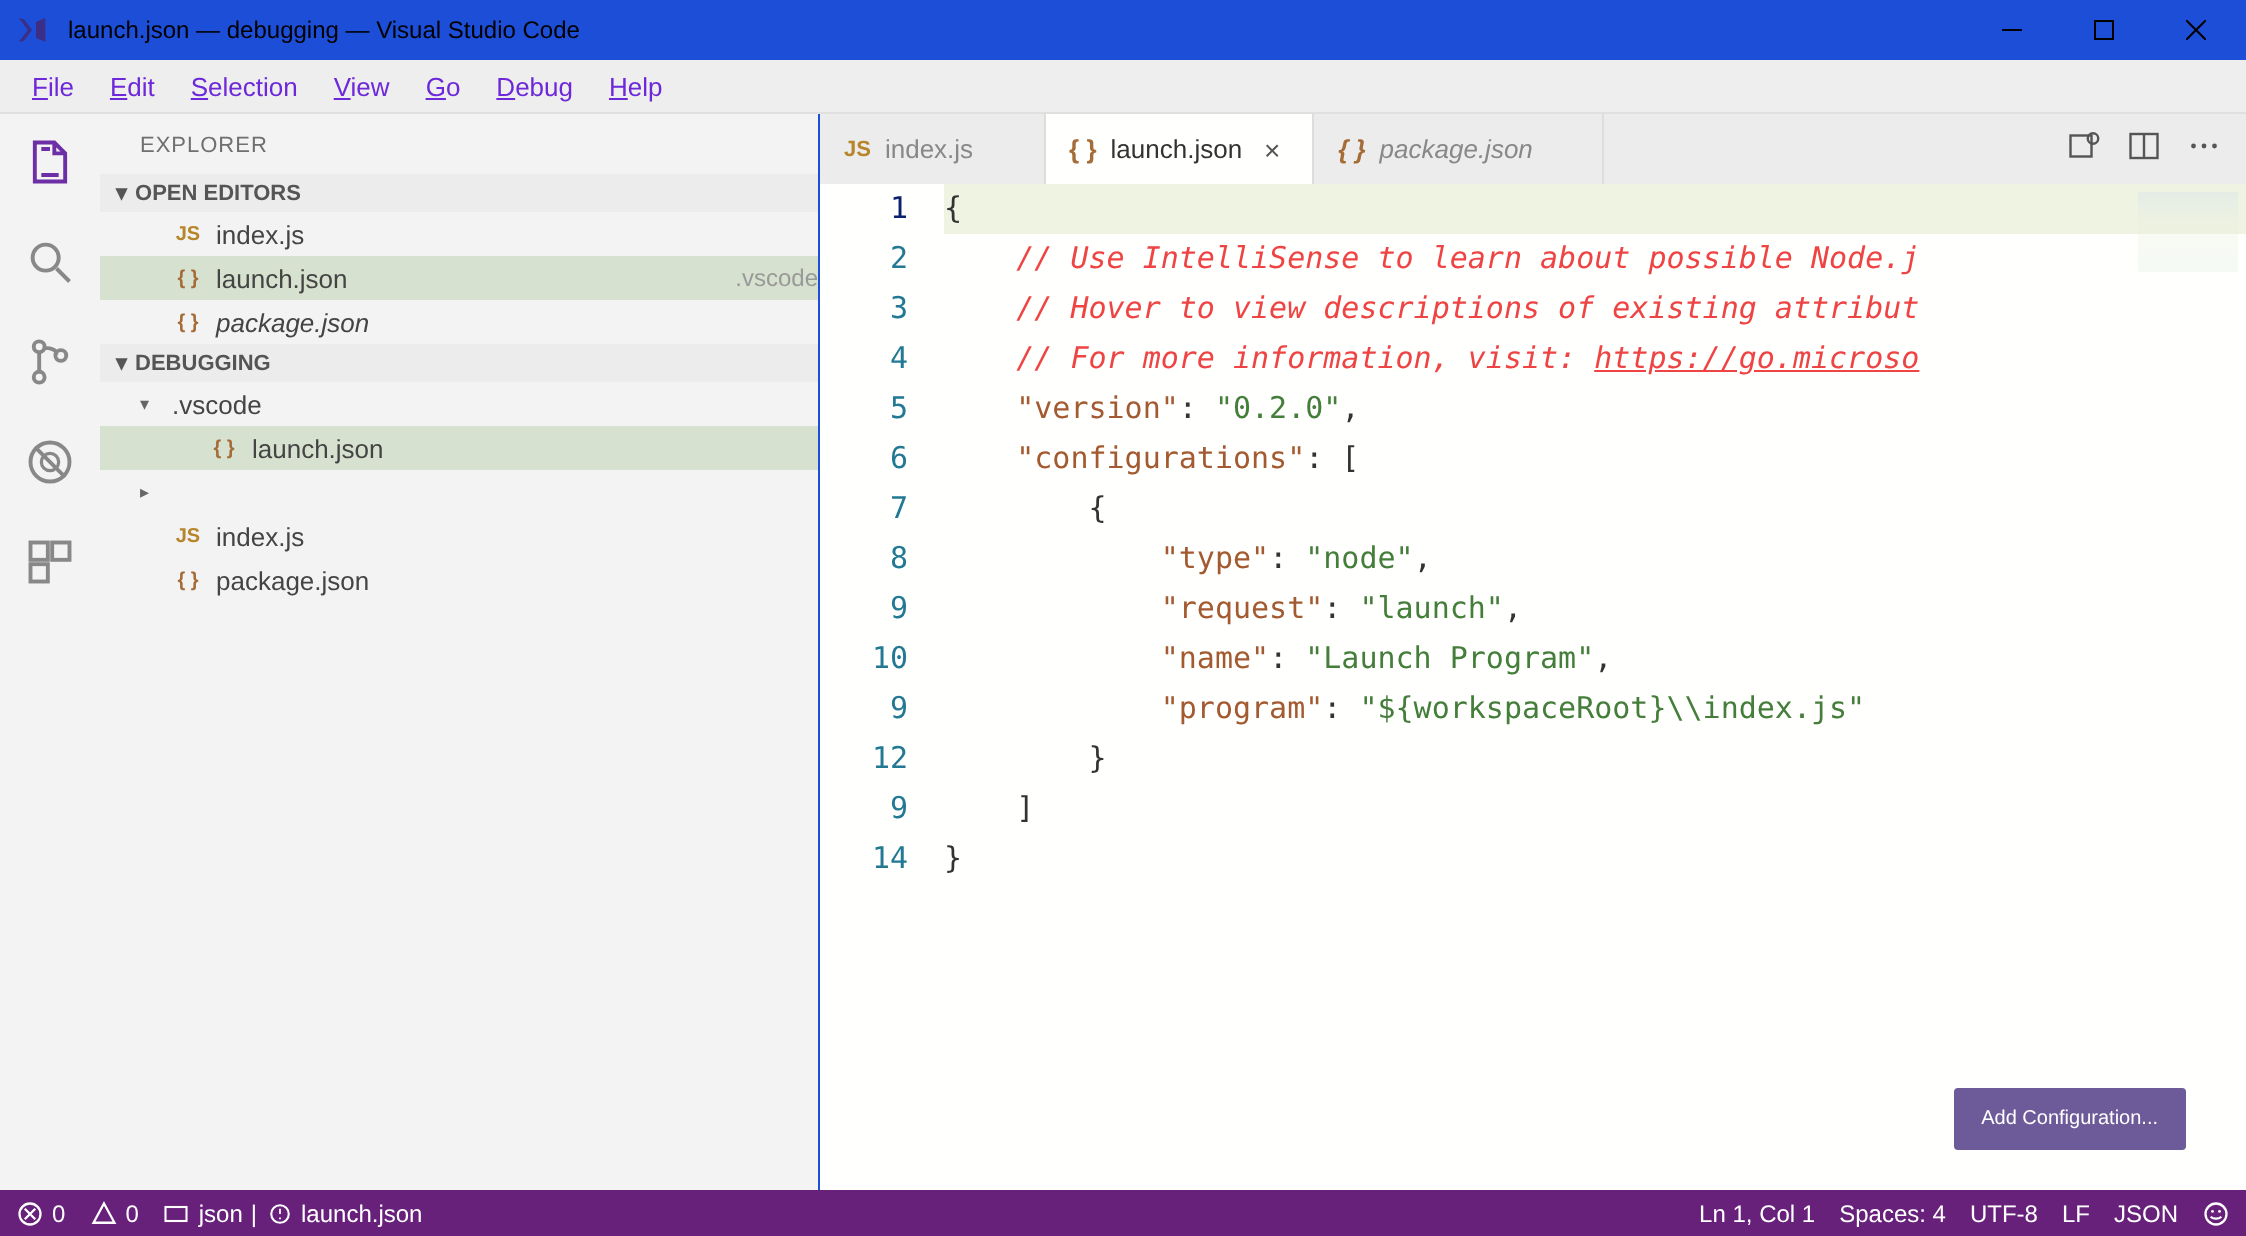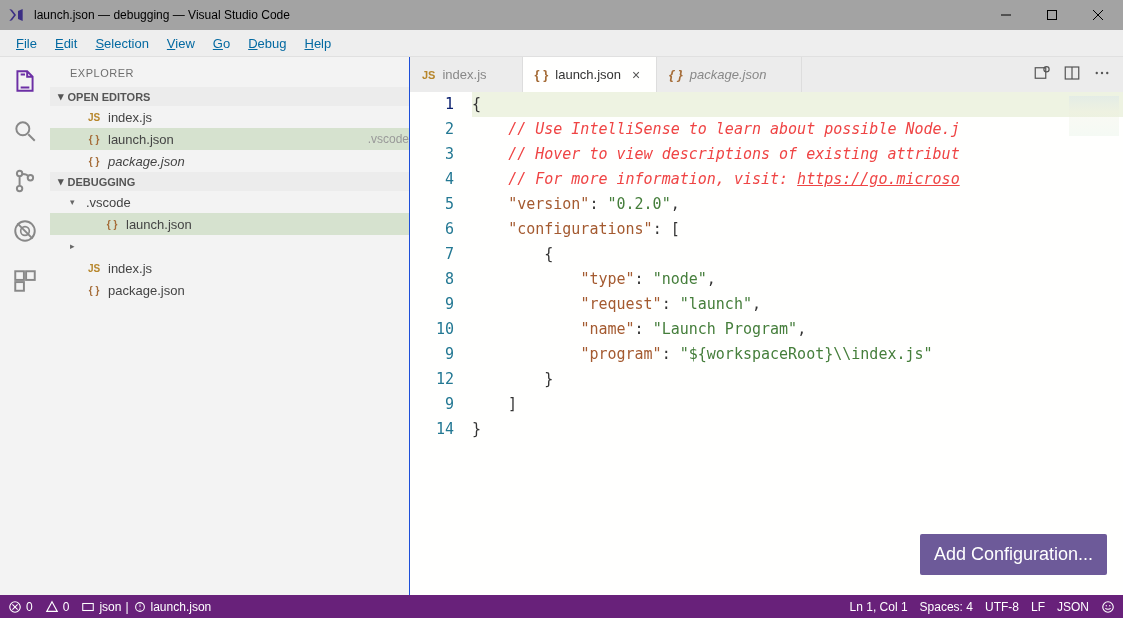--- a/index.html
+++ b/index.html
@@ -1,23 +1,23 @@
 <!DOCTYPE html>
 <html><head>
 <meta charset="utf-8">
 <style>
 * { margin: 0; padding: 0; box-sizing: border-box; }
 body { font-family: "Segoe UI", sans-serif; font-size: 13px; width: 1123px; height: 618px; overflow: hidden; display: flex; flex-direction: column; background: #fff; }
-.title-bar { height: 30px; background: #a3a3a3; display: flex; align-items: center; padding: 0 2px; color: #000; }
+.title-bar { height: 30px; background: #1d4ed8; display: flex; align-items: center; padding: 0 2px; color: #000; }
 .title-bar .icon-box { width: 28px; display: flex; align-items: center; justify-content: center; }
 .title-bar .title-text { flex: 1; font-size: 12px; padding-left: 4px; }
 .title-bar .win-btns { display: flex; }
 .title-bar .win-btn { width: 46px; height: 30px; display: flex; align-items: center; justify-content: center; }
 .menu-bar { height: 27px; background: #eeeeee; display: flex; align-items: center; padding: 0 8px; gap: 2px; border-bottom: 1px solid #e0e0e0; }
-.menu-item { padding: 3px 8px; font-size: 13px; color: #0369a1; }
+.menu-item { padding: 3px 8px; font-size: 13px; color: #6d28d9; }
 .menu-item u { text-decoration: underline; }
 .main { flex: 1; display: flex; min-height: 0; }
 .activity-bar { width: 50px; background: #f3f3f3; display: flex; flex-direction: column; align-items: center; padding-top: 8px; gap: 18px; }
 .activity-icon { width: 32px; height: 32px; display: flex; align-items: center; justify-content: center; color: #888; }
 .activity-icon.active { color: #6c2fa5; }
 .activity-icon svg { width: 26px; height: 26px; }
 .sidebar { width: 360px; background: #f3f3f3; display: flex; flex-direction: column; border-right: 1px solid #1d4ed8; }
 .sidebar-title { padding: 10px 20px 8px; font-size: 11px; letter-spacing: 0.5px; color: #6f6f6f; font-weight: 400; }
 .section-header { padding: 3px 8px; font-size: 11px; font-weight: bold; color: #555; display: flex; align-items: center; gap: 4px; background: #ececec; }
 .tree-row { display: flex; align-items: center; height: 22px; padding-left: 16px; font-size: 13px; color: #444; gap: 6px; }
@@ -45,21 +45,21 @@
 .code { flex: 1; line-height: 25px; white-space: pre; color: #333; position: relative; }
 .code-line { height: 25px; }
 .code-line.highlight { background: #eef3e2; }
 .tok-brace { color: #333; }
 .tok-comment { color: #ef4444; font-style: italic; }
 .tok-key { color: #a45a30; }
 .tok-string { color: #457e3b; }
 .tok-punc { color: #333; }
 .tok-link { text-decoration: underline; }
 .minimap { position: absolute; right: 4px; top: 4px; width: 50px; height: 40px; opacity: 0.3; background: linear-gradient(to bottom, #cde 0%, #eed 40%, #ded 100%); }
-.add-config { position: absolute; right: 16px; bottom: 20px; background: #6d5a99; color: #fff; border: none; padding: 10px 14px; font-size: 18px; border-radius: 2px; }
+.add-config { position: absolute; right: 30px; bottom: 20px; background: #6d5a99; color: #fff; border: none; padding: 10px 14px; font-size: 10px; border-radius: 2px; }
 .status-bar { height: 23px; background: #68217a; color: #fff; display: flex; align-items: center; font-size: 12px; padding: 0 8px; gap: 12px; }
 .status-bar .spacer { flex: 1; }
 .status-bar .sb-item { display: flex; align-items: center; gap: 4px; }
 .status-bar svg { width: 14px; height: 14px; }
 </style>
 </head>
 <body>
 
 <div class="title-bar">
   <div class="icon-box">

